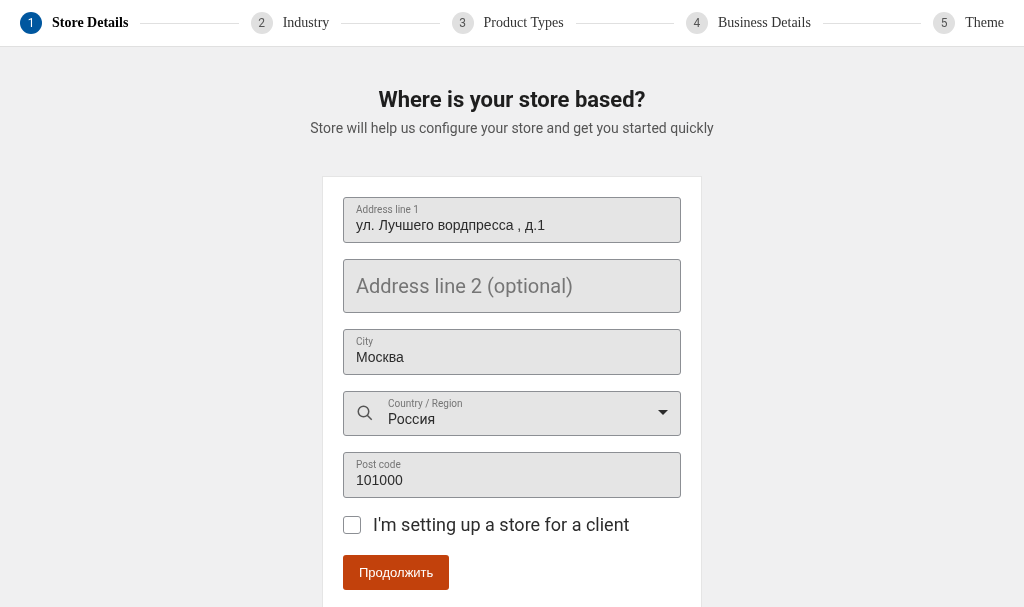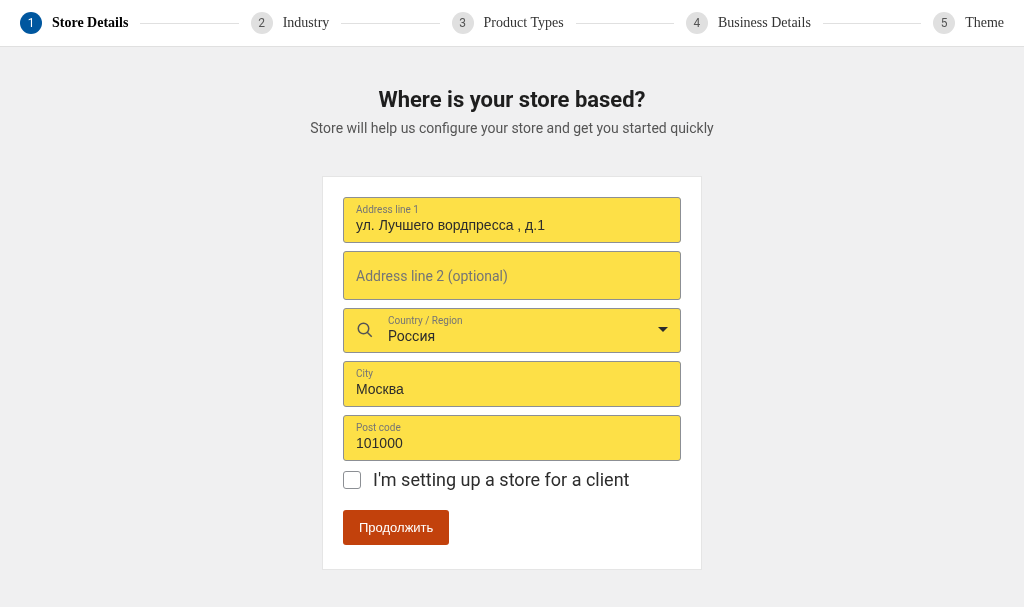--- a/index.html
+++ b/index.html
@@ -75,41 +75,41 @@
       background: #fff;
       max-width: 380px;
       margin: 20px auto 0;
       padding: 20px 20px 24px;
       border: 1px solid #e5e5e5;
     }
     .field {
       position: relative;
       border: 1px solid #8c8f94;
       border-radius: 3px;
-      margin-bottom: 8px;
+      margin-bottom: 16px;
       padding: 6px 12px 8px;
       text-align: left;
-      background: #fde047;
+      background: #e5e5e5;
     }
     .field-label {
       font-size: 10px;
       color: #757575;
       display: block;
     }
     .field-value {
       font-size: 14px;
       color: #2c2c2c;
       border: none;
       outline: none;
       width: 100%;
       margin-top: 2px;
       background: transparent;
     }
     .field-placeholder {
-      font-size: 14px;
+      font-size: 20px;
       color: #757575;
       padding: 8px 0;
     }
     .field.single-line {
       padding: 14px 12px;
     }
     .field-country {
       display: flex;
       align-items: center;
     }
@@ -194,42 +194,42 @@
 
 <div class="form-card">
 
   <div class="field">
     <span class="field-label">Address line 1</span>
     <input class="field-value" value="ул. Лучшего вордпресса , д.1" style="">
   </div>
 
   <div class="field single-line">
     <span class="field-placeholder">Address line 2 (optional)</span>
+  </div>
+
+  <div class="field">
+    <span class="field-label">City</span>
+    <input class="field-value" value="Москва" style="">
   </div>
 
   <div class="field field-country">
     <span class="search-icon">
       <svg viewBox="0 0 24 24" fill="none" stroke="#555" stroke-width="2">
           <circle cx="10" cy="10" r="7"></circle>
           <line x1="21" y1="21" x2="15" y2="15"></line>
         </svg>
     </span>
     <div class="field-body">
       <span class="field-label">Country / Region</span>
       <div class="field-value">Россия</div>
     </div>
     <span class="dropdown-icon"></span>
   </div>
 
   <div class="field">
-    <span class="field-label">City</span>
-    <input class="field-value" value="Москва" style="">
-  </div>
-
-  <div class="field">
     <span class="field-label">Post code</span>
     <input class="field-value" value="101000" style="">
   </div>
 
   <div class="checkbox-row">
     <div class="checkbox-box"></div>
     <span class="checkbox-label">I'm setting up a store for a client</span>
   </div>
 
   <button class="continue-btn">Продолжить</button>

